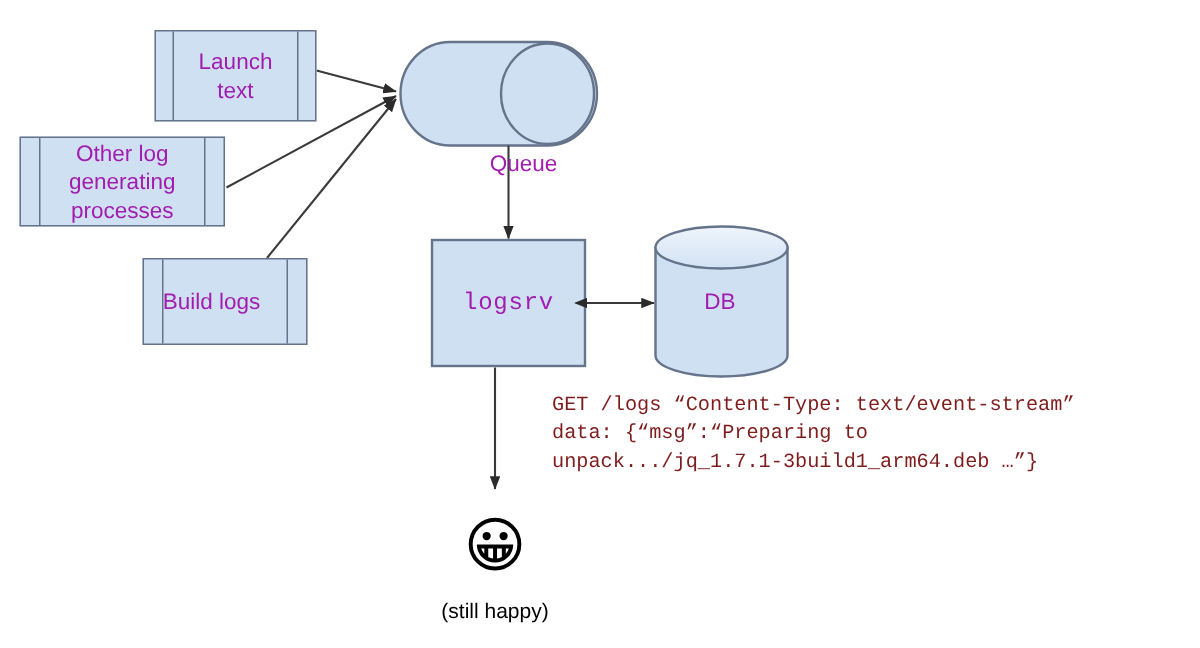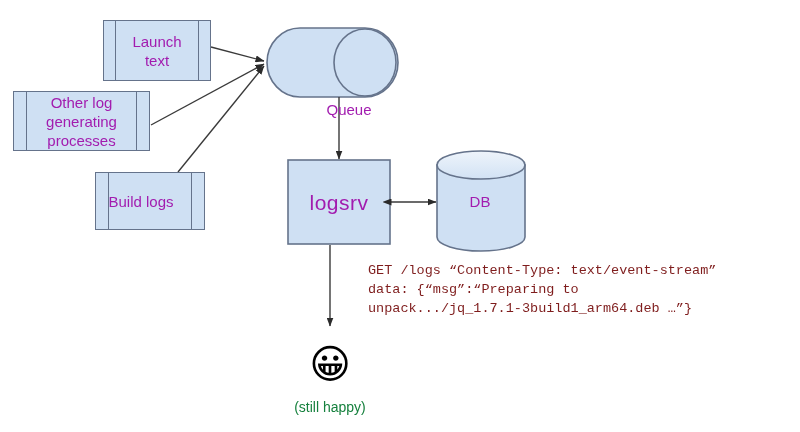--- a/index.html
+++ b/index.html
@@ -28,22 +28,22 @@
     display: flex;
     align-items: center;
     justify-content: center;
     text-align: center;
     font-family: "Liberation Sans", sans-serif;
     font-size: 15px;
     line-height: 19px;
     color: #a21caf;
   }
   .node-label.mono {
-    font-family: Liberation Sans, sans-serif;
-    font-size: 21px;
+    font-family: Liberation Mono, monospace;
+    font-size: 16px;
     letter-spacing: 0.5px;
   }
   
   .pp-box {
     position: absolute;
     box-sizing: border-box;
     background: #cfe0f3;
     border: 1px solid #65738b;
   }
   .pp-box .rail {
@@ -78,21 +78,21 @@
     font-family: "DejaVu Sans", sans-serif;
   }
   #emoji-caption {
     position: absolute;
     left: 240px;
     top: 398px;
     width: 180px;
     text-align: center;
     font-size: 14px;
     line-height: 18px;
-    color: #15803d;
+    color: #000000;
   }
 </style>
 </head>
 <body>
 
 <svg id="canvas" viewBox="0 0 800 432" xmlns="http://www.w3.org/2000/svg">
   <defs>
     <marker id="arrowhead" markerWidth="9" markerHeight="7" refX="8.5" refY="3.5" orient="auto" markerUnits="userSpaceOnUse">
       <path d="M0,0 L9,3.5 L0,7 z" fill="#2b2b2b"></path>
     </marker>

